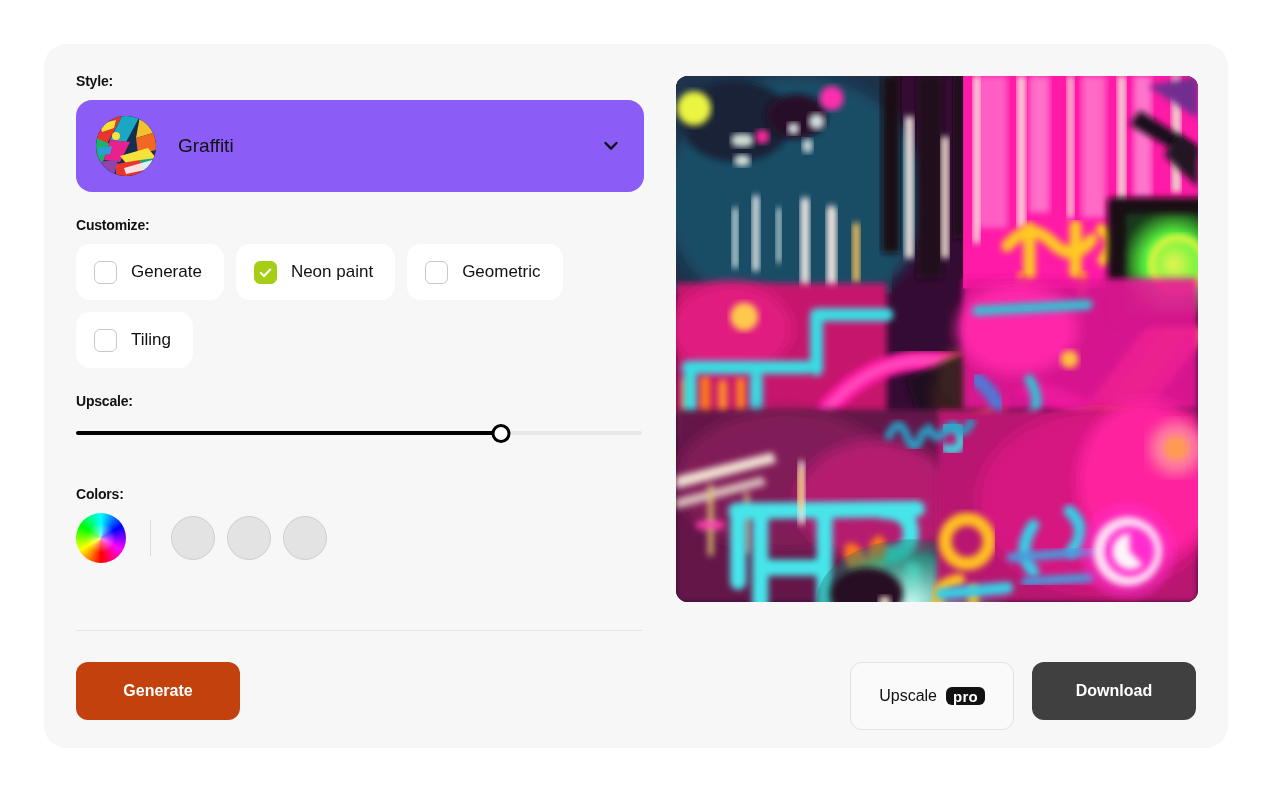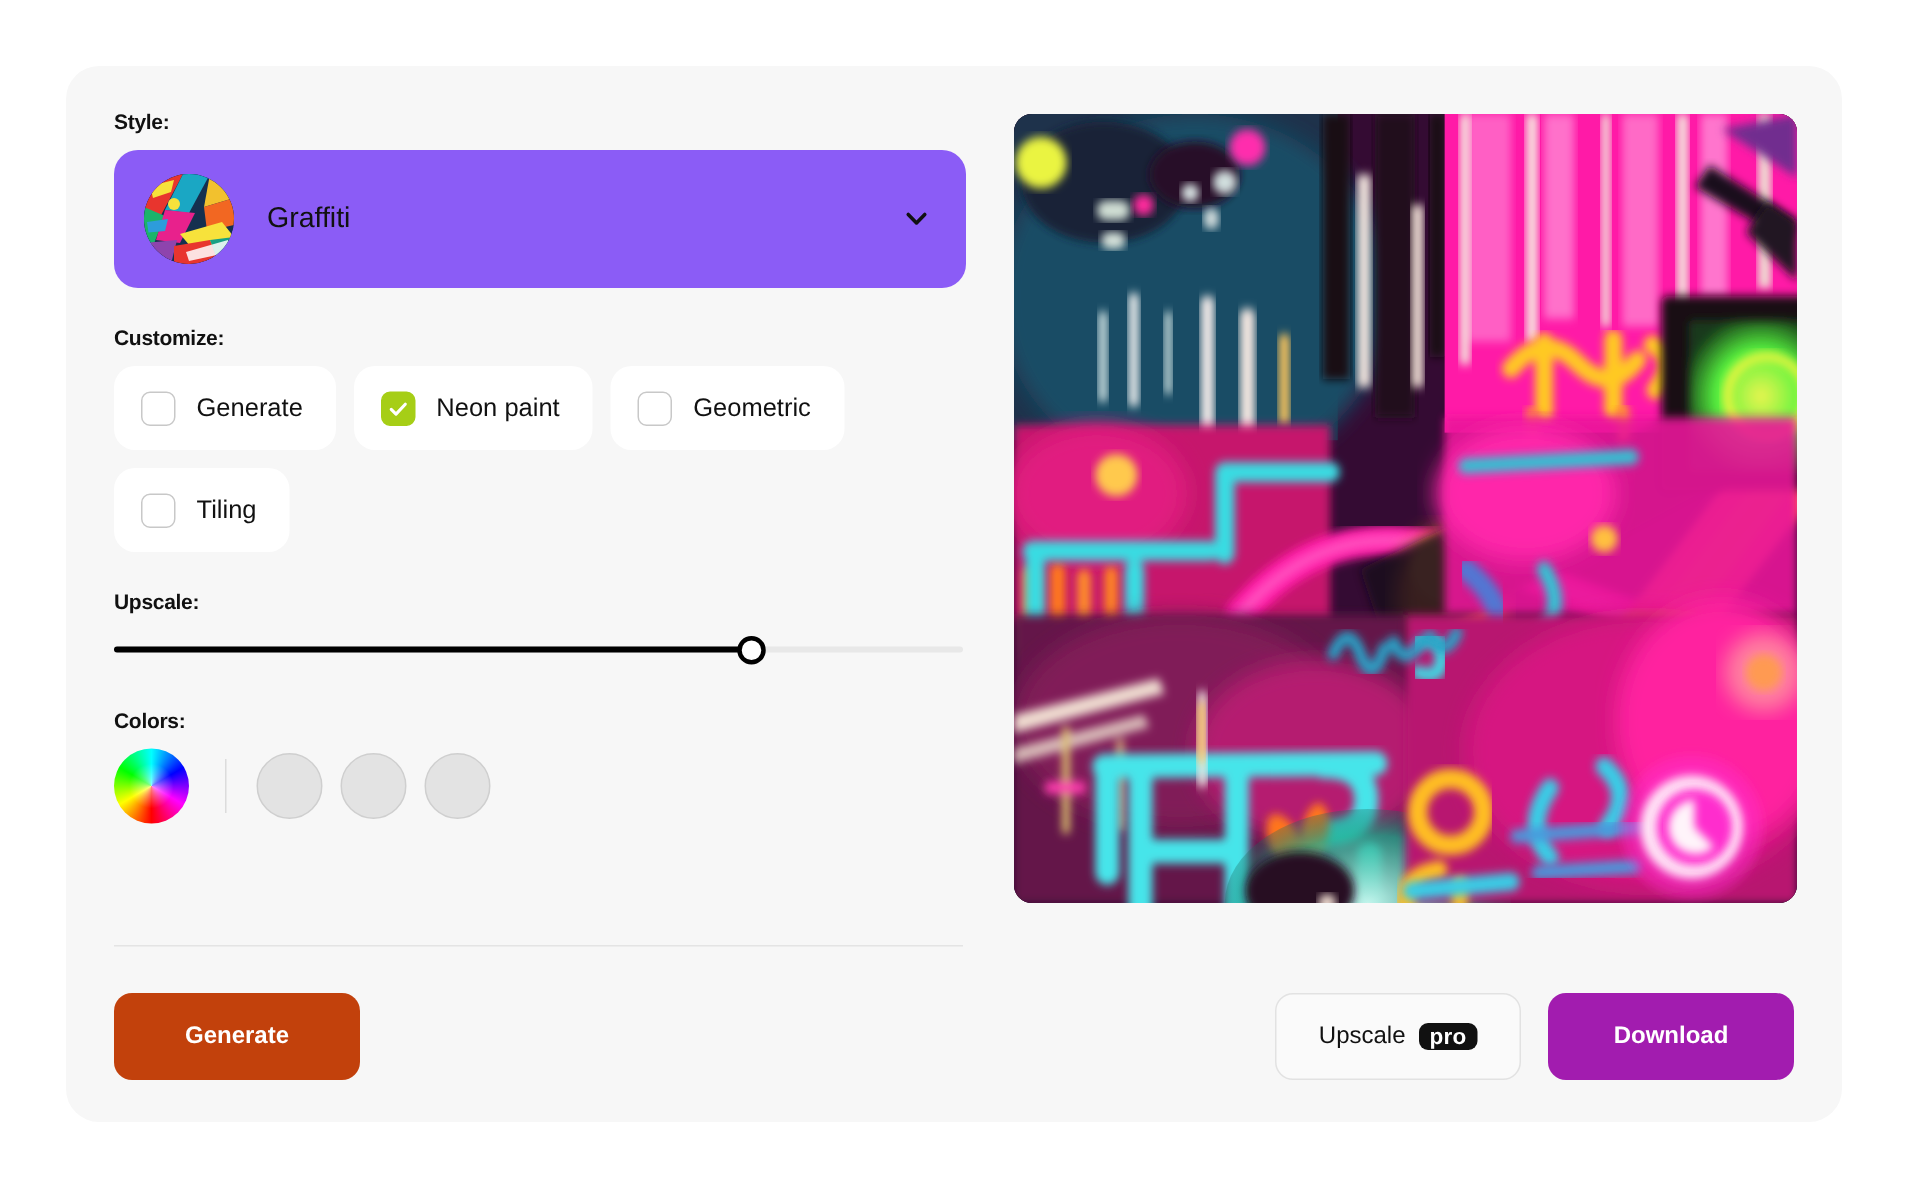--- a/index.html
+++ b/index.html
@@ -212,21 +212,21 @@
     width: 164px; height: 58px;
     border-radius: 12px;
     background: #c2410c;
     color: #ffffff;
     font-size: 16px;
     font-weight: 600;
   }
   .btn-upscale {
     position: absolute;
     left: 806px; top: 618px;
-    width: 164px; height: 58px;
+    width: 164px; height: 68px;
     border-radius: 12px;
     background: #fafafa;
     border: 1px solid #e2e2e2;
     color: #111111;
     font-size: 16px;
     font-weight: 500;
   }
   .pro-badge {
     display: inline-flex;
     align-items: center;
@@ -239,21 +239,21 @@
     font-weight: 700;
     height: 18px;
     padding: 0 7px;
     letter-spacing: 0.2px;
   }
   .btn-download {
     position: absolute;
     left: 988px; top: 618px;
     width: 164px; height: 58px;
     border-radius: 12px;
-    background: #a21caf;
+    background: #404040;
     color: #ffffff;
     font-size: 16px;
     font-weight: 600;
   }
 
   
   .preview {
     position: absolute;
     left: 632px; top: 32px;
     width: 522px; height: 526px;
@@ -336,21 +336,21 @@
       </div>
 
       <div class="section-label" style="margin-top:26px;">Upscale:</div>
 
       <div class="slider-wrap">
         <div class="track"></div>
         <div class="track-fill" id="trackFill" style="width: 75%;"></div>
         <div class="thumb" id="sliderThumb" style="left: 75%;"></div>
       </div>
 
-      <div class="section-label" style="margin-top:27px;">Colors:</div>
+      <div class="section-label" style="margin-top:41px;">Colors:</div>
 
       <div class="colors-row">
         <div class="wheel"></div>
         <div class="col-divider"></div>
         <div class="swatch"></div>
         <div class="swatch"></div>
         <div class="swatch"></div>
       </div>
     </div>
 

